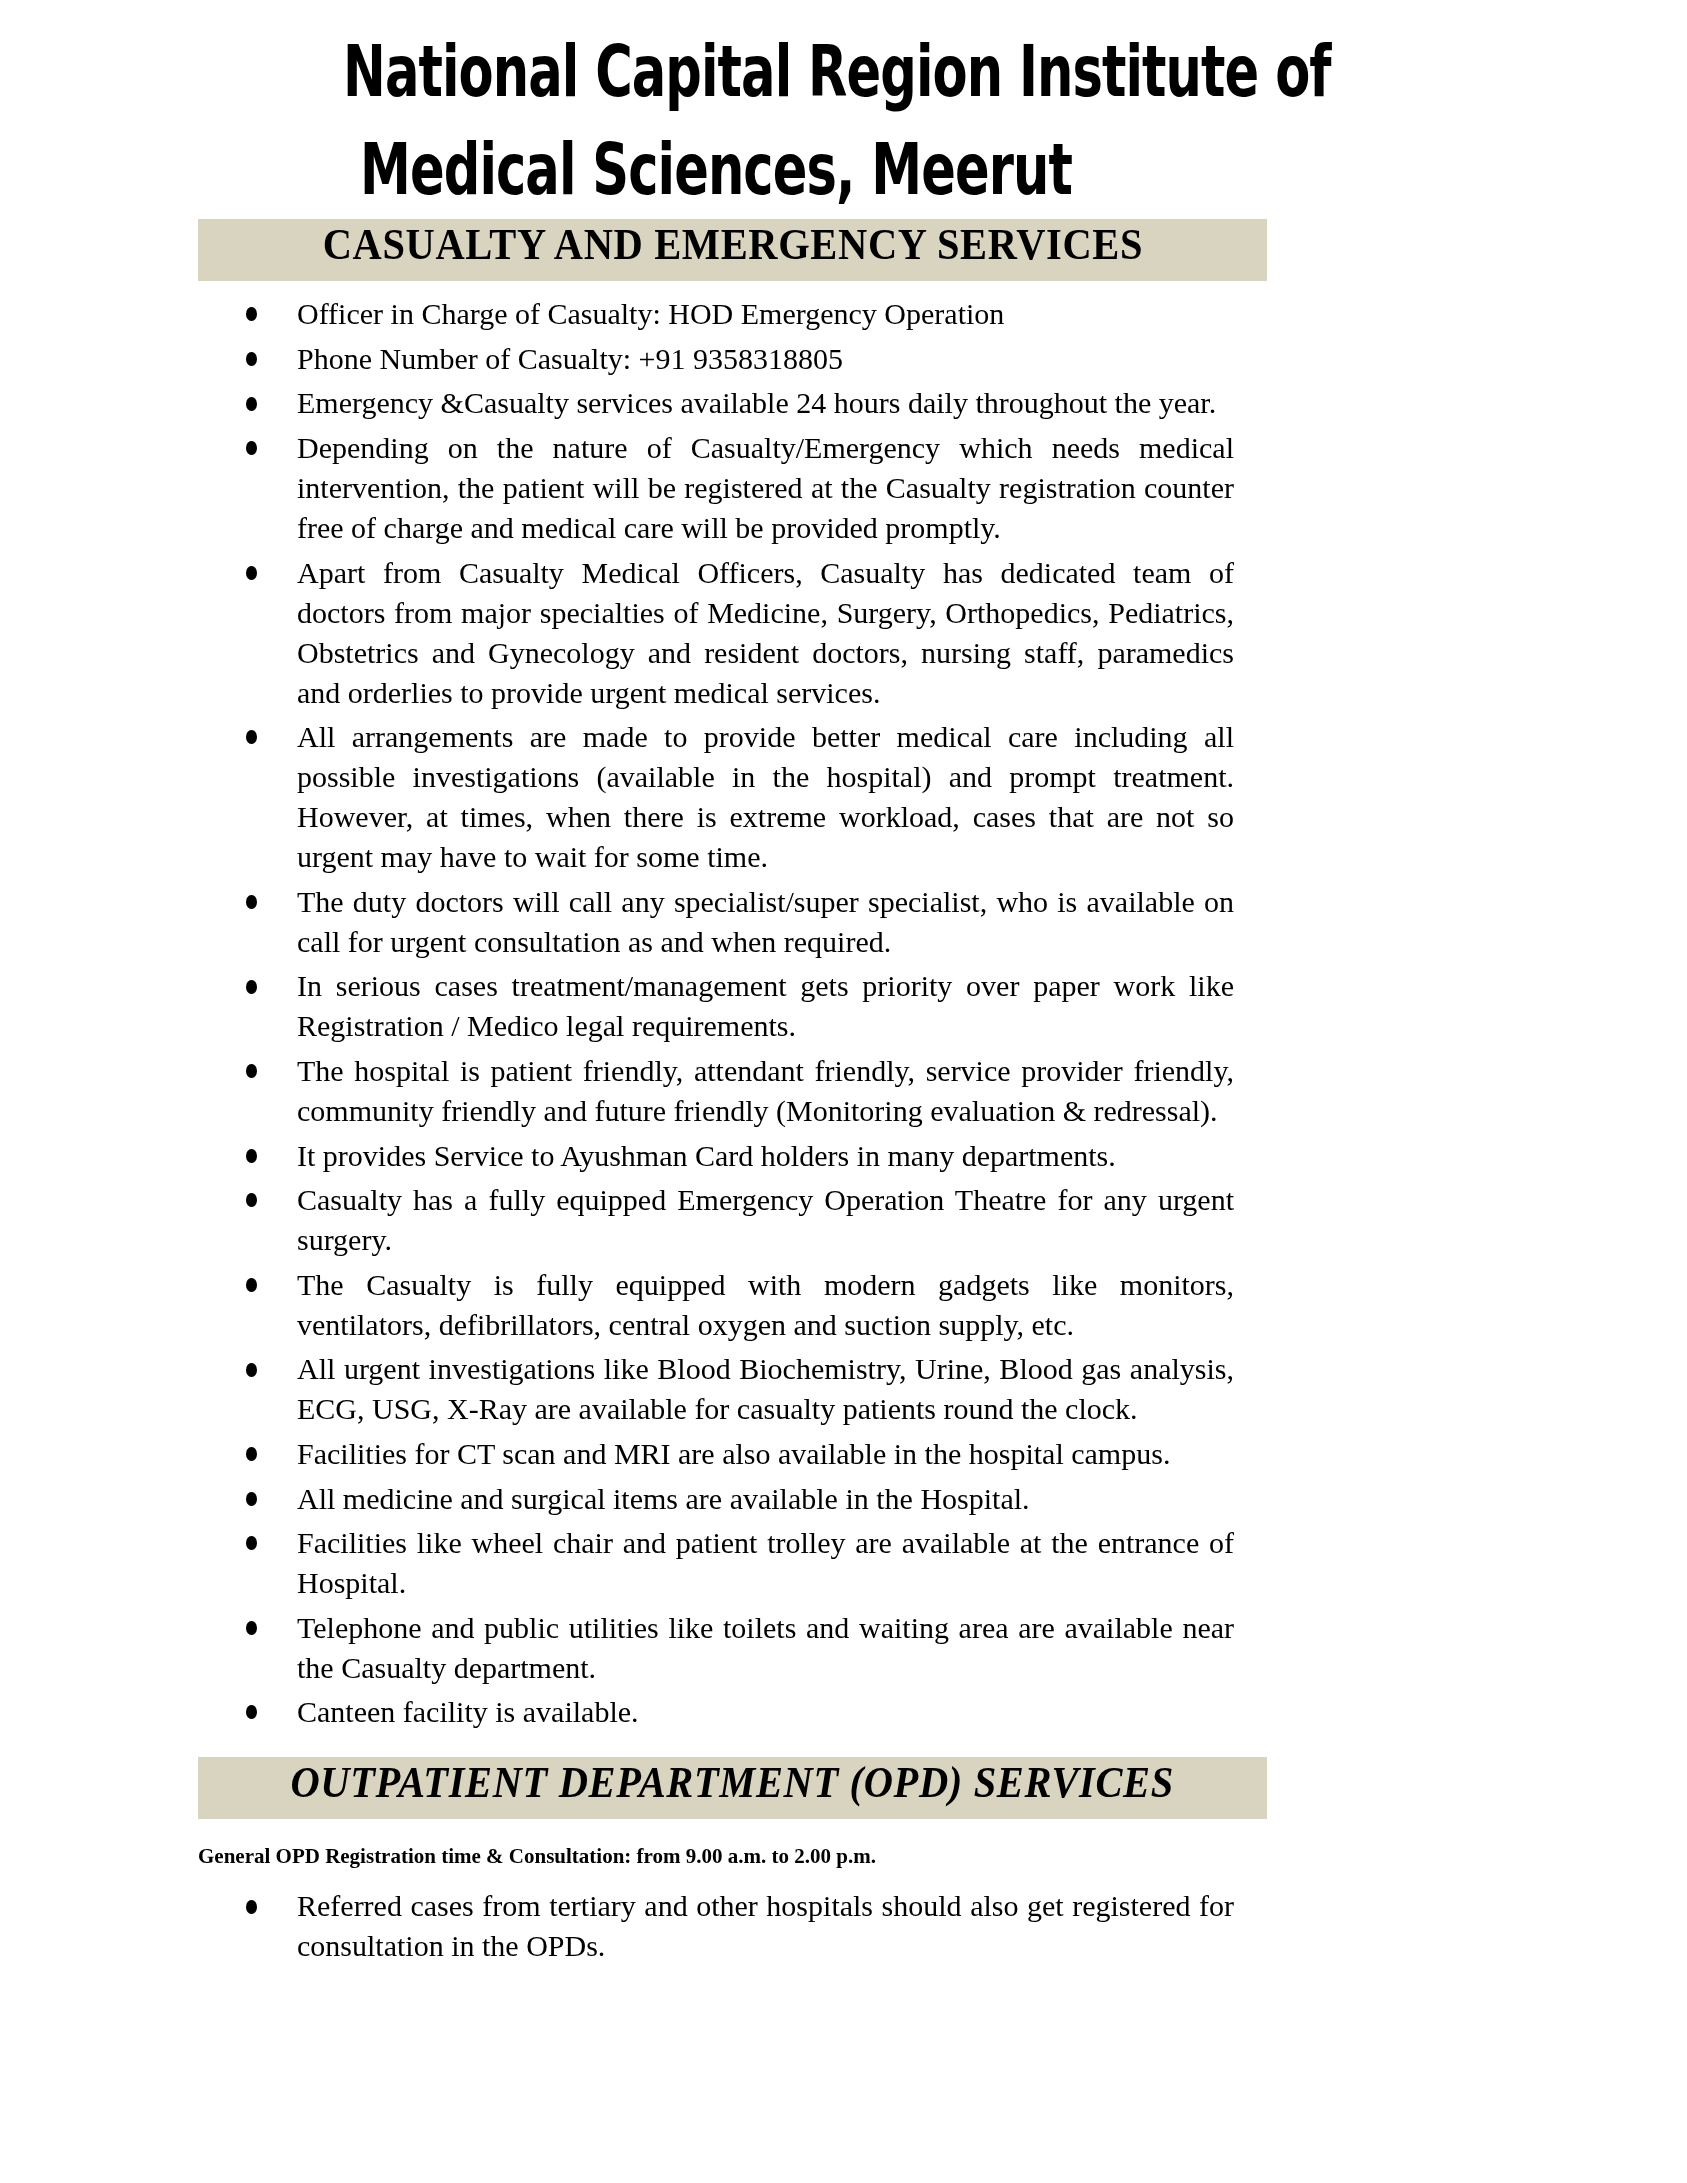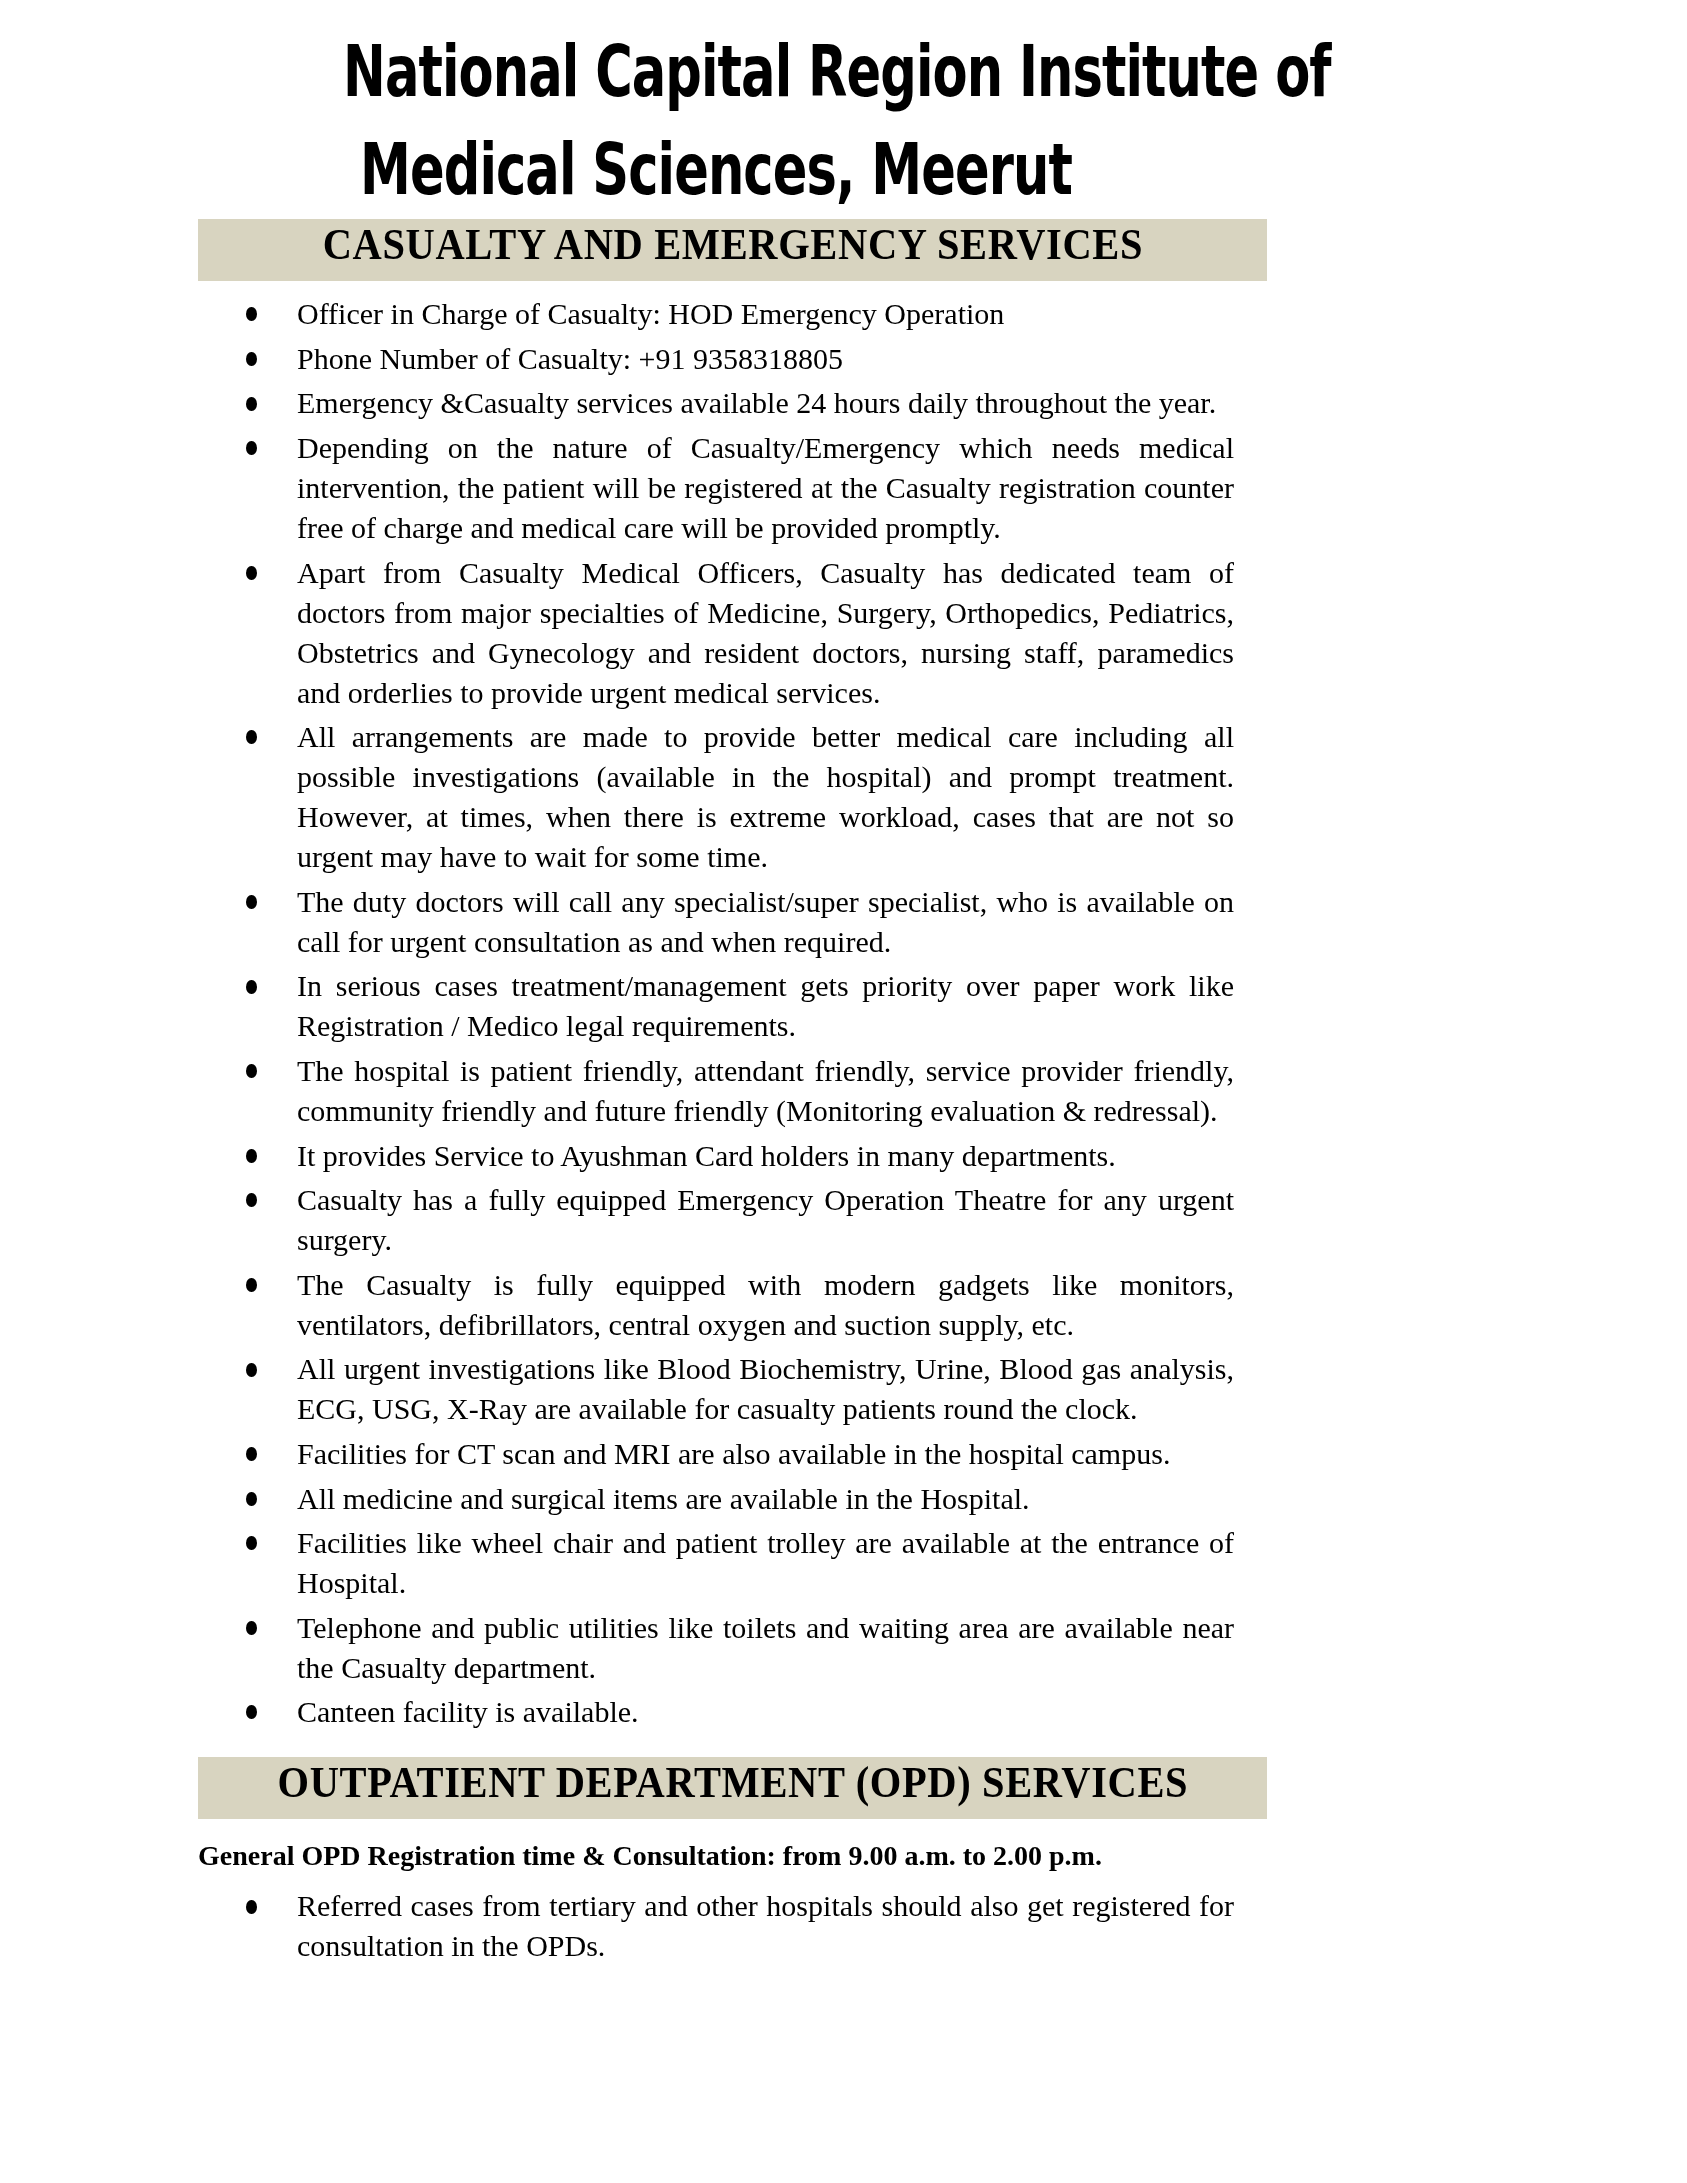--- a/index.html
+++ b/index.html
@@ -51,21 +51,21 @@
     font-family: "Liberation Serif", serif;
     font-weight: bold;
     font-size: 44px;
     letter-spacing: 0.7px;
     white-space: nowrap;
     transform: scaleX(0.92);
     transform-origin: 50% 50%;
     color: var(--text);
   }
   .band-casualty { margin-top: 0; }
-  .band-opd { margin-top: 25px; }
+  .band-opd { margin-top: 25px; font-style: italic; }
   
   ul.bullets {
     list-style: none;
     margin: 13.2px 0 0 0;
     padding: 0;
     font-size: 30px;
     line-height: 40px;
   }
   ul.bullets li {
     position: relative;
@@ -83,21 +83,21 @@
     width: 10.6px;
     height: 14px;          
     background: var(--text);
     border-radius: 50%;
   }
   ul.bullets-opd { margin-top: 10.6px; }
   
   .subheading {
     margin: 16.5px 0 0 0;
     font-weight: bold;
-    font-size: 28px;
+    font-size: 21px;
     line-height: 40px;
     color: var(--text);
   }
 </style>
 </head>
 <body>
 
 <div class="page">
 
   <h1 class="title">

